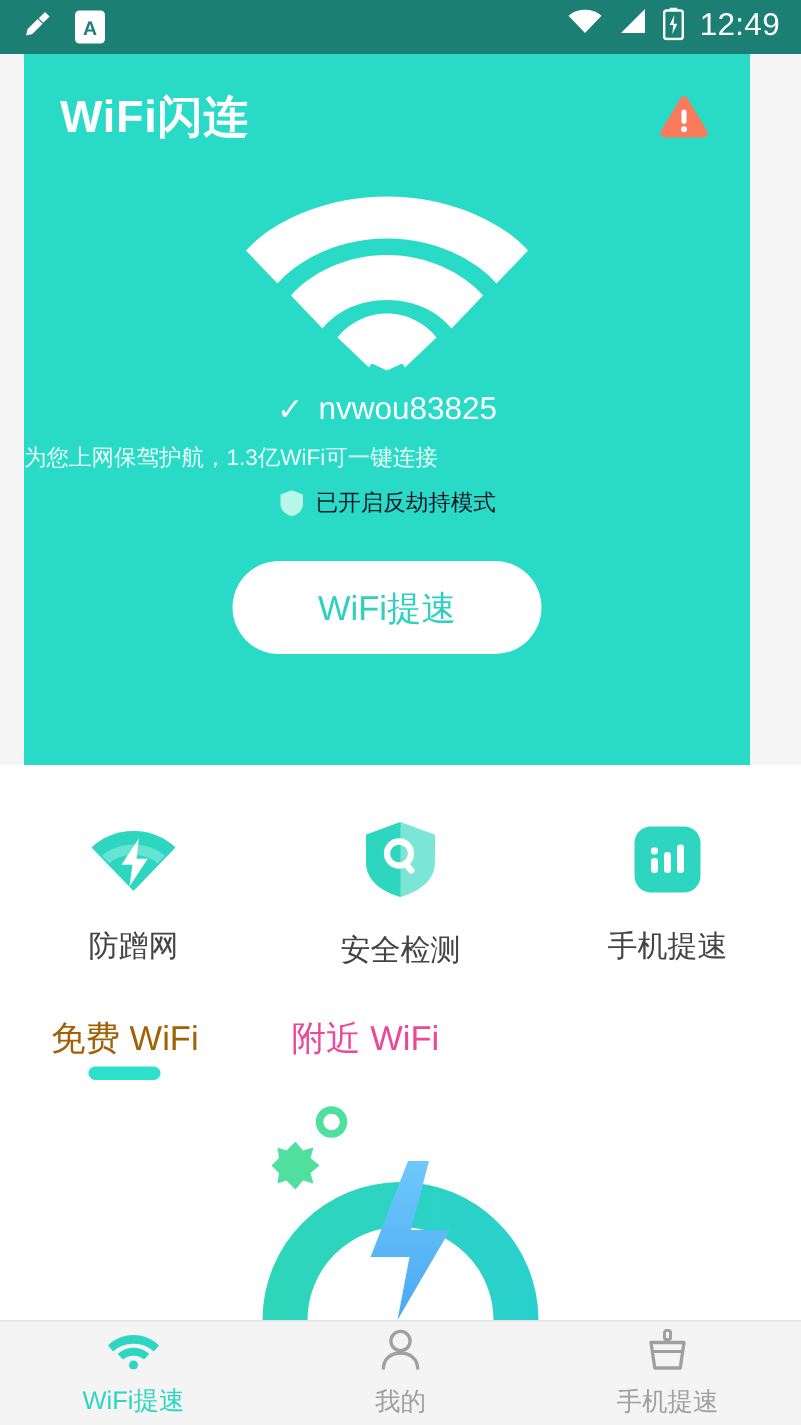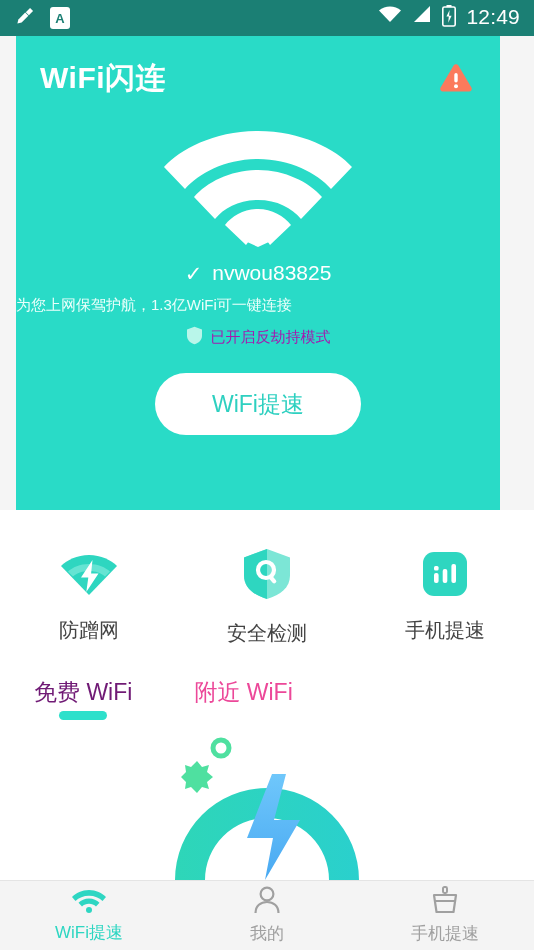--- a/index.html
+++ b/index.html
@@ -37,22 +37,22 @@
 
   .wifi-big{ margin:18px auto 0 auto; width:190px; height:130px; display:block; }
 
   .ssid-row{
     margin-top:14px; display:flex; align-items:center; justify-content:center; gap:10px;
     font-size:21px;
   }
   .check{ font-size:21px; line-height:1; }
   .tagline{ margin-top:11px; font-size:15px; color:#eafffb; }
   .mode-row{
-    margin-top:11px; display:flex; align-items:center; justify-content:center; gap:8px;
-    font-size:15px; color:#a21caf;
+    margin-top:11px; display:flex; justify-content:center; gap:8px;
+    font-size:15px; color:#0f172a;
   }
   .btn-boost{
     display:block; margin:25px auto 0 auto;
     width:206px; height:62px; border-radius:31px;
     background:#ffffff; color:#2ed0c0;
     font-size:23px; border:none; cursor:pointer;
     font-family:inherit;
   }
 
   
@@ -63,21 +63,21 @@
   .feature{ flex:1; display:flex; flex-direction:column; align-items:center; gap:16px; cursor:pointer; }
   .feature-label{ font-size:20px; color:#444; }
 
   
   .tabs{
     position:absolute; top:662px; left:0; width:534px; height:72px;
     background:#fff; display:flex; align-items:center; padding-left:34px; gap:62px;
   }
   .tab{ position:relative; cursor:pointer; padding-bottom:12px; }
   .tab-label{ font-size:23px; color:#ec4899; }
-  .tab.active .tab-label{ color:#701a75; }
+  .tab.active .tab-label{ color:#a16207; }
   .tab-underline{
     position:absolute; bottom:0; left:50%; transform:translateX(-50%);
     width:48px; height:9px; border-radius:5px; background:#2ee0cb;
   }
 
   
   .illus-wrap{
     position:absolute; top:734px; left:0; width:534px; height:146px;
     background:#fff; overflow:hidden;
   }

